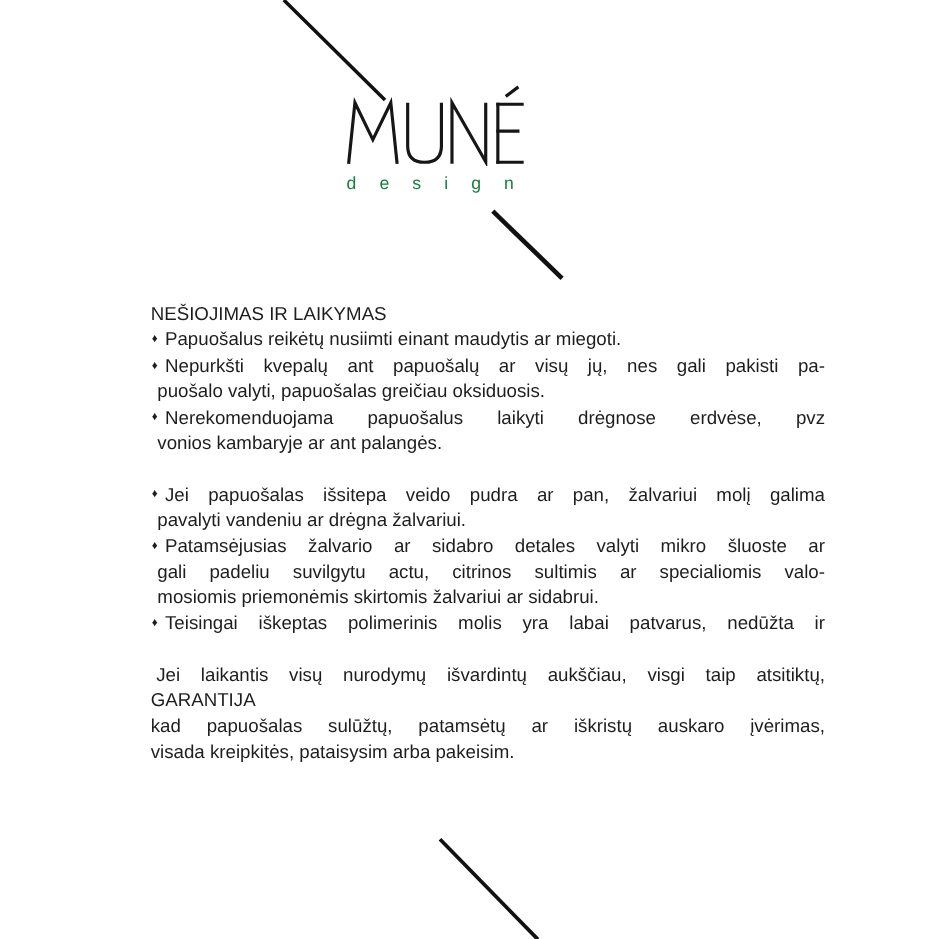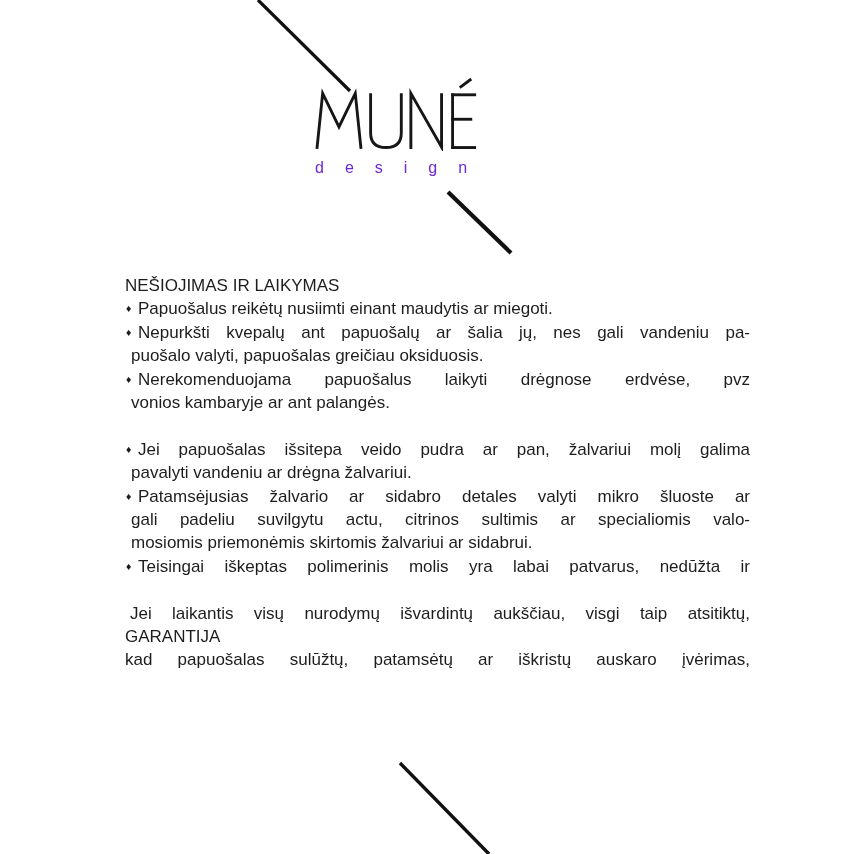--- a/index.html
+++ b/index.html
@@ -20,21 +20,21 @@
     pointer-events: none;
   }
   
   .logo { position: absolute; left: 315px; top: 76px; width: 170px; }
   .wordmark { display: block; width: 163px; height: 75px; }
   .logo-subtitle {
     position: absolute;
     left: 0; top: 83px;
     font-size: 16px;
     letter-spacing: 21px;
-    color: #6d28d9;
+    color: #15803d;
     white-space: nowrap;
   }
   .sr {
     position: absolute; width: 1px; height: 1px;
     overflow: hidden; clip: rect(0 0 0 0); white-space: nowrap;
   }
   
   .content {
     position: absolute;
     left: 125px;
@@ -42,21 +42,21 @@
     width: 625px;
     font-size: 17px;
     line-height: 23.4px;
     color: #1d1d1d;
   }
   .section + .section { margin-top: 23.4px; }
   .ln { padding-left: 6px; white-space: nowrap; }
   .ln.h, .ln.p0 { padding-left: 0; }
   .ln.p1 { padding-left: 5px; }
   .ln.b { position: relative; padding-left: 13px; }
-  .ln.just, .ln { white-space: normal; }
+  .ln.just, .ln { white-space: normal; margin-left: 12px; }
   .blt { position: absolute; left: 1px; font-size: 10.5px; }
   .just { text-align: justify; text-align-last: justify; }
 </style>
 </head>
 <body>
 
 <div class="page">
 
   <svg class="decor" viewBox="0 0 852 854" xmlns="http://www.w3.org/2000/svg">
     <line x1="258" y1="0" x2="350" y2="91" stroke="#111111" stroke-width="3.2"></line>
@@ -79,35 +79,36 @@
       </g>
     </svg>
     <div class="logo-subtitle">design</div>
   </div>
 
   <div class="content">
 
     <div class="section">
       <div class="ln h">NEŠIOJIMAS IR LAIKYMAS</div>
       <div class="ln b"><span class="blt">♦</span><span>Papuošalus reikėtų nusiimti einant maudytis ar miegoti.</span></div>
-      <div class="ln b just"><span class="blt">♦</span><span>Nepurkšti kvepalų ant papuošalų ar šalia jų, nes gali vandeniu pa-</span></div>
+      <div class="ln b just"><span class="blt">♦</span><span>Nepurkšti kvepalų ant papuošalų ar visų jų, nes gali pakisti pa-</span></div>
       <div class="ln c">puošalo valyti, papuošalas greičiau oksiduosis.</div>
       <div class="ln b just"><span class="blt">♦</span><span>Nerekomenduojama papuošalus laikyti drėgnose erdvėse, pvz</span></div>
       <div class="ln c">vonios kambaryje ar ant palangės.</div>
     </div>
 
     <div class="section">
       <div class="ln b just"><span class="blt">♦</span><span>Jei papuošalas išsitepa veido pudra ar pan, žalvariui molį galima</span></div>
       <div class="ln c">pavalyti vandeniu ar drėgna žalvariui.</div>
       <div class="ln b just"><span class="blt">♦</span><span>Patamsėjusias žalvario ar sidabro detales valyti mikro šluoste ar</span></div>
       <div class="ln c just">gali padeliu suvilgytu actu, citrinos sultimis ar specialiomis valo-</div>
       <div class="ln c">mosiomis priemonėmis skirtomis žalvariui ar sidabrui.</div>
       <div class="ln b just"><span class="blt">♦</span><span>Teisingai iškeptas polimerinis molis yra labai patvarus, nedūžta ir</span></div>
     </div>
 
     <div class="section">
       <div class="ln p1 just">Jei laikantis visų nurodymų išvardintų aukščiau, visgi taip atsitiktų,</div>
       <div class="ln h">GARANTIJA</div>
       <div class="ln p0 just">kad papuošalas sulūžtų, patamsėtų ar iškristų auskaro įvėrimas,</div>
+      <div class="ln p0">visada kreipkitės, pataisysim arba pakeisim.</div>
     </div>
 
   </div>
 </div>
 
 </body></html>

